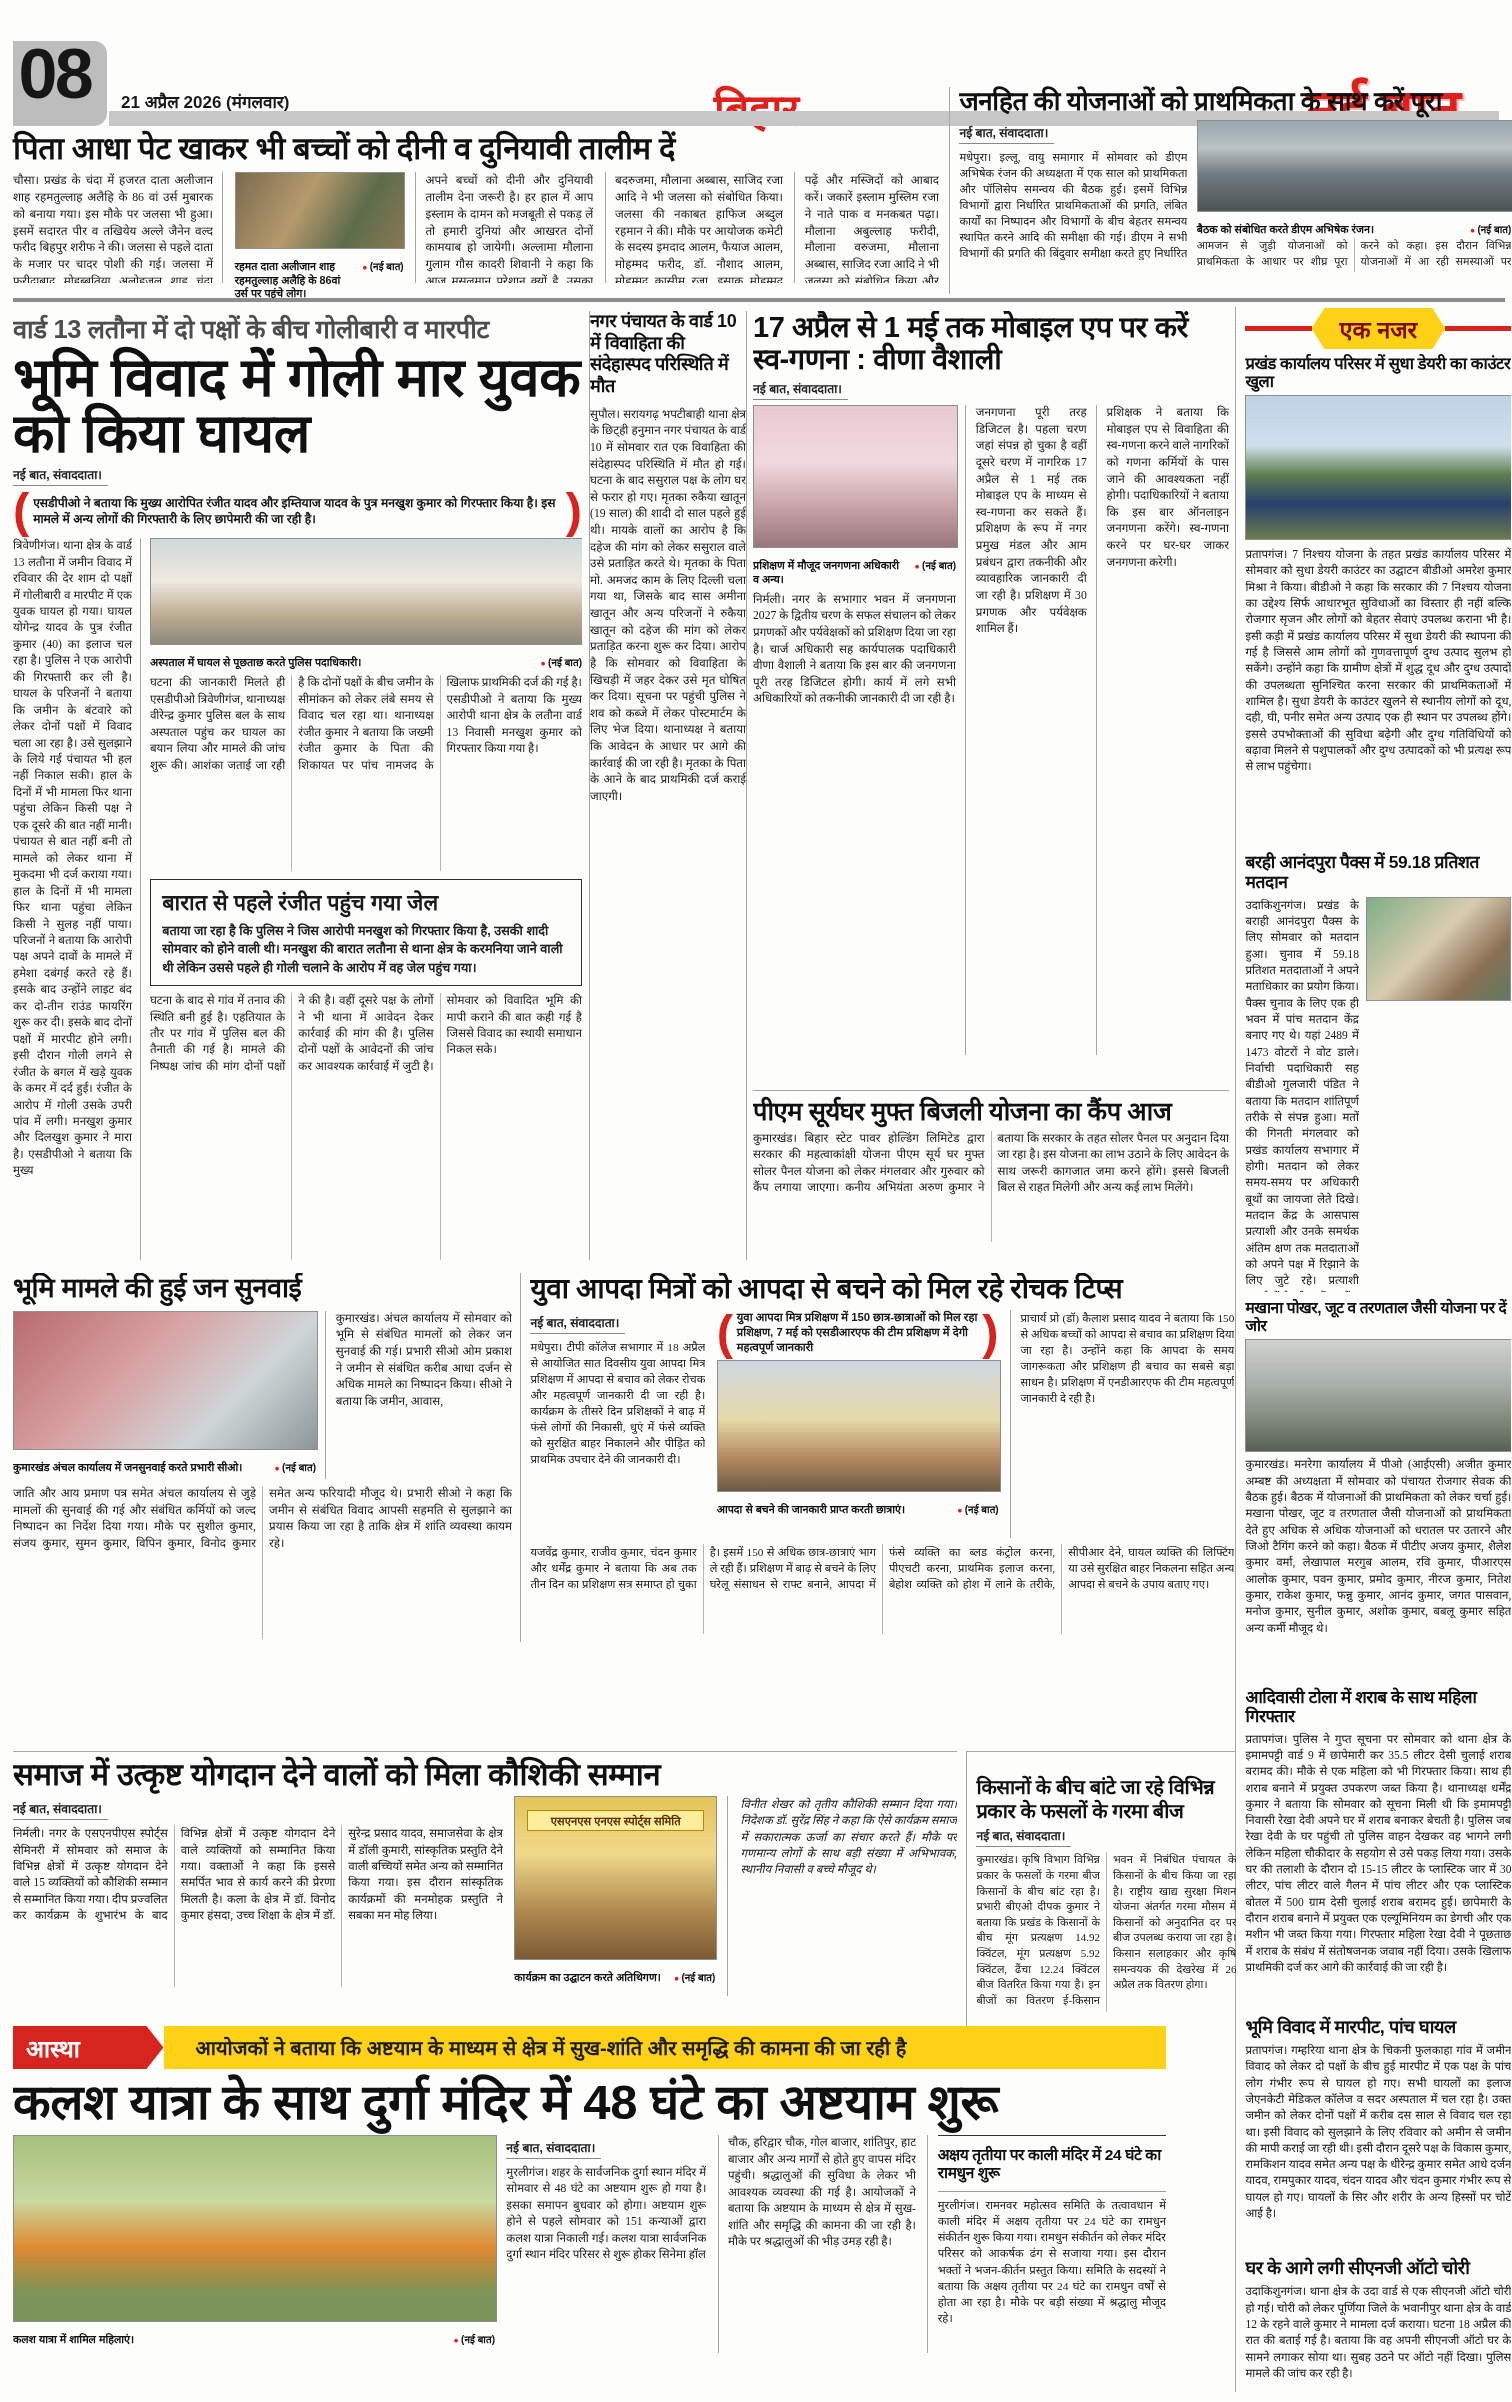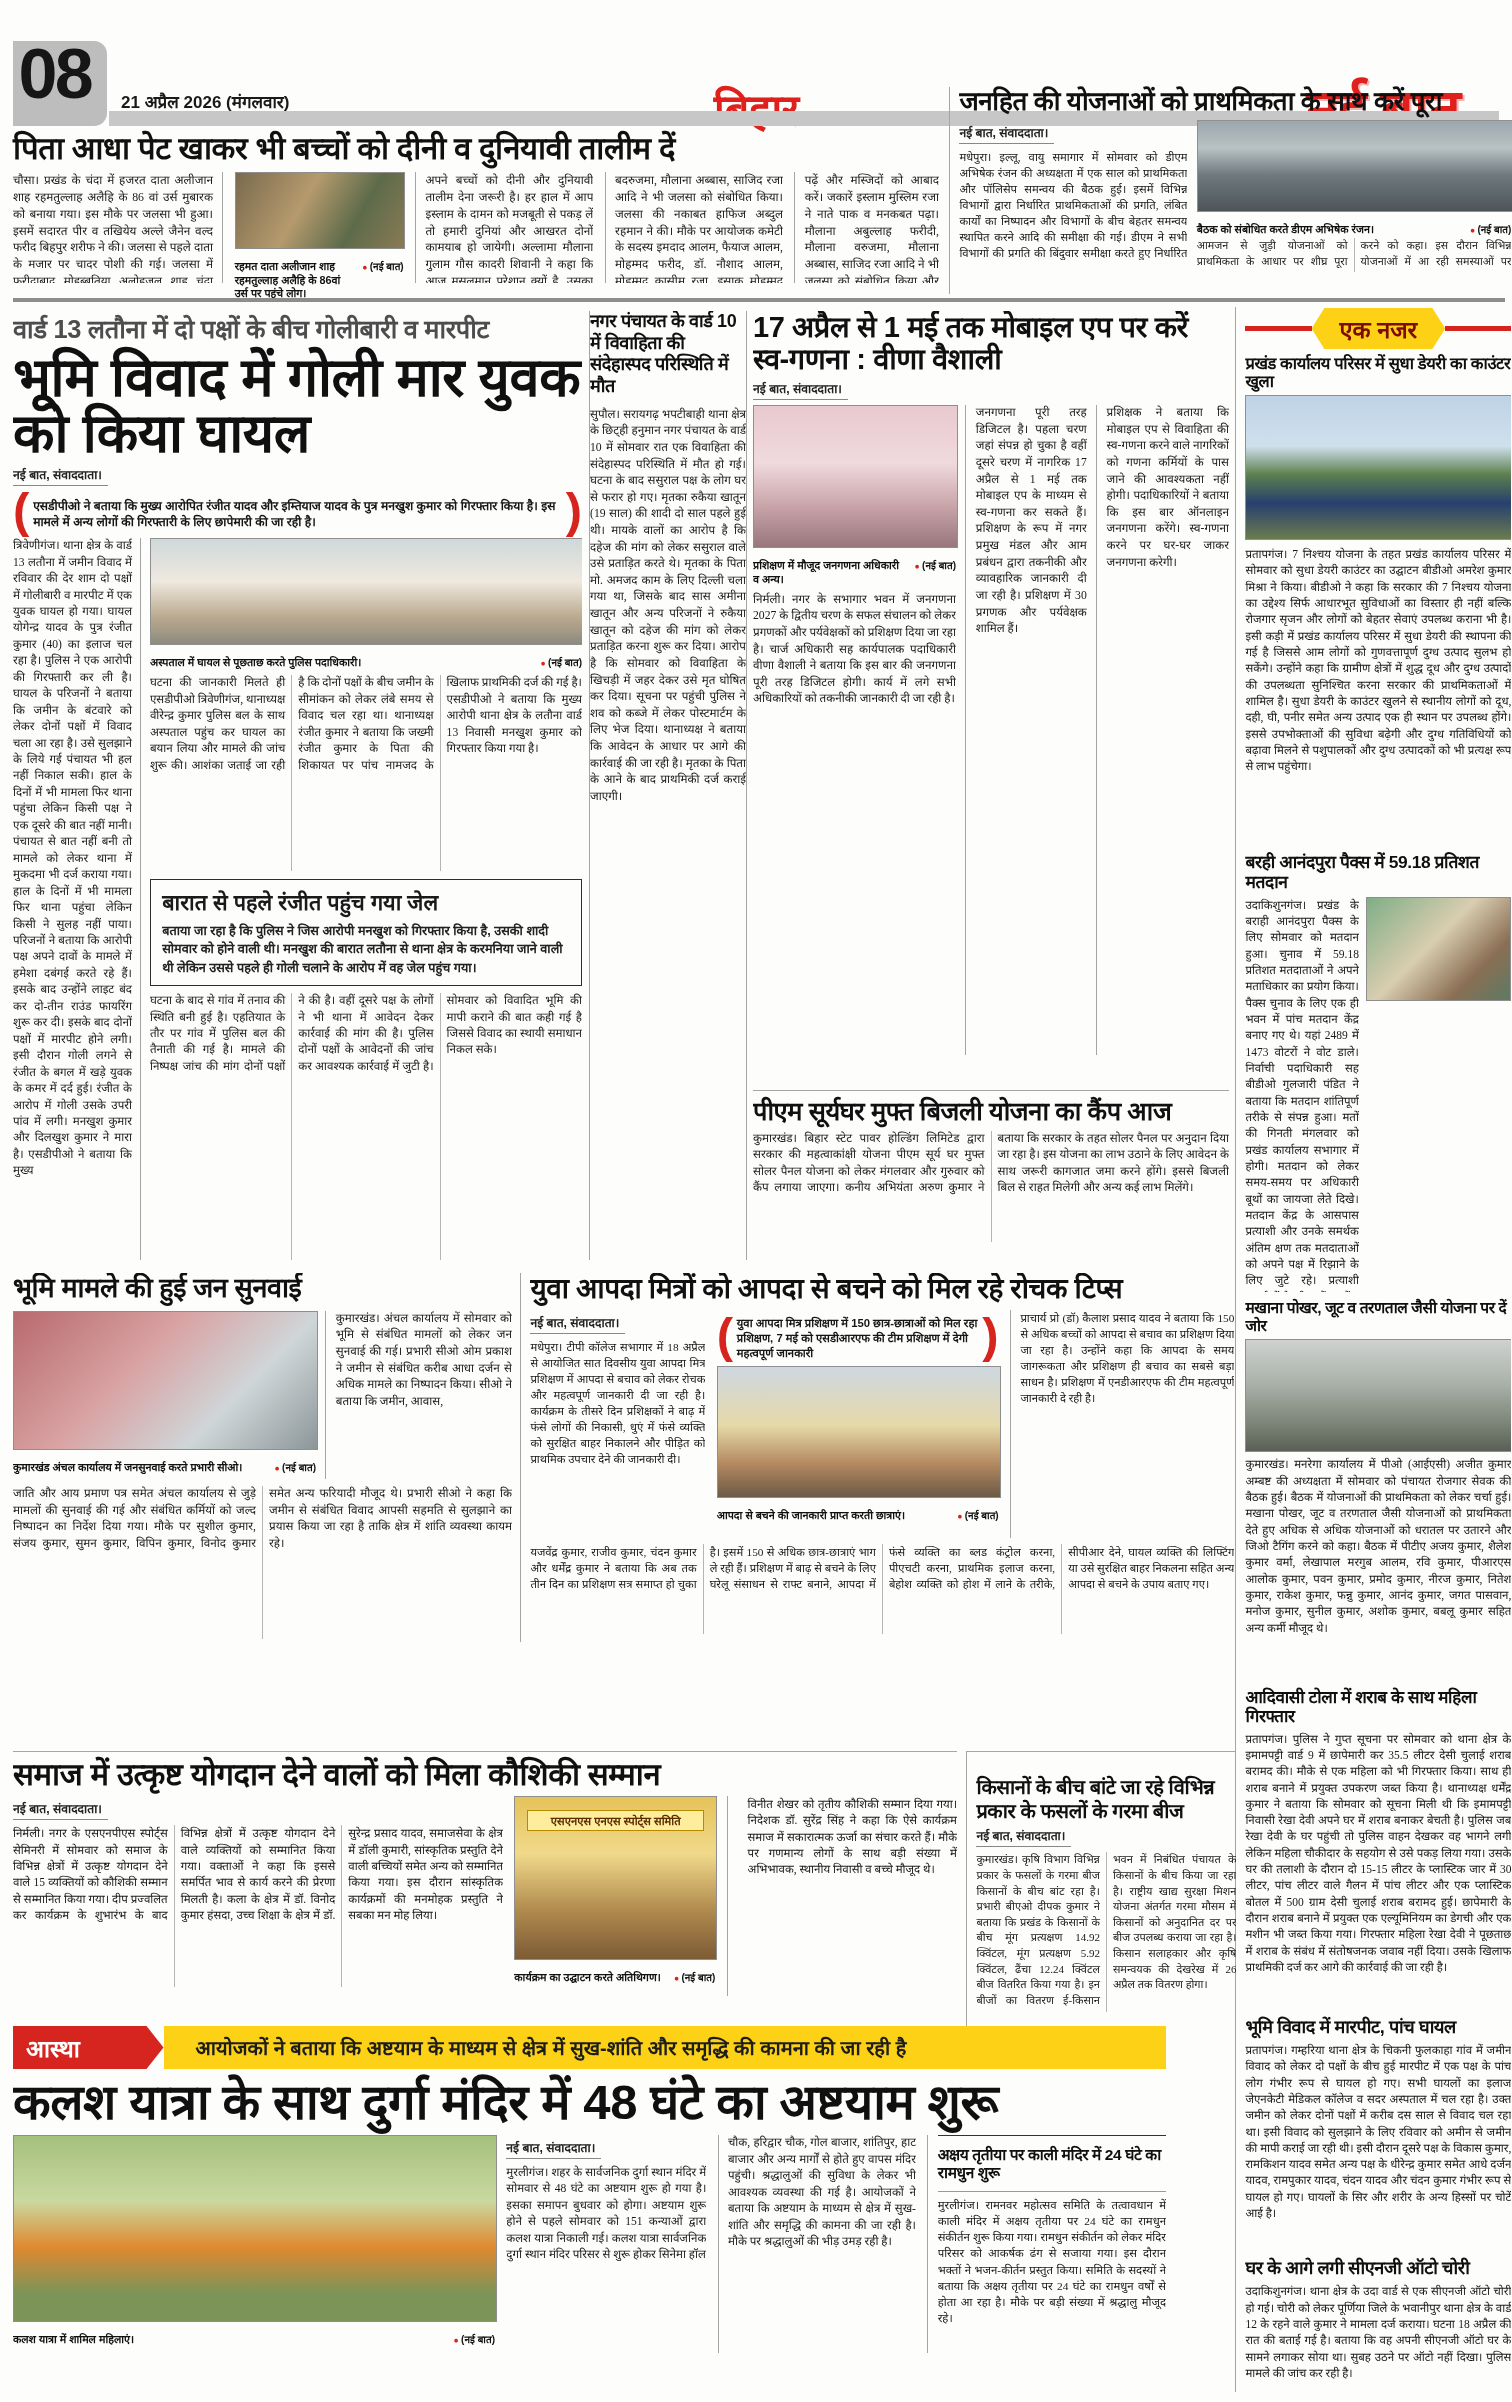--- a/index.html
+++ b/index.html
@@ -27,21 +27,21 @@
   .hdr-date { position:absolute; left:121px; top:90px; font-family:"Liberation Sans",sans-serif; font-weight:700; font-size:17px; }
   .hdr-section { position:absolute; left:0; right:0; top:79px; text-align:center; font-family:"Liberation Sans",sans-serif; font-weight:900; font-size:43px; color:#e0201d; letter-spacing:-0.9px; }
   .hdr-mast { position:absolute; right:52px; top:68px; font-family:"Liberation Sans",sans-serif; font-weight:900; font-size:58px; color:#e0201d; letter-spacing:-0.9px; text-shadow:1.9px 1.9px 0 #f5b5b5; }
   .hdr-bar { position:absolute; left:109px; right:13px; top:111px; height:15px; background:#c7c7c7; }
   .divider-main { position:absolute; left:13px; width:1492px; top:298px; height:3.8px; background:#8d8d8d; }
 
   
   .sf { display:flex; align-items:center; gap:3.8px; }
   .sf::before { content:"("; color:#d6251f; font-family:"Liberation Sans",sans-serif; font-weight:700; font-size:49px; line-height:0.8; }
   .sf::after  { content:")"; color:#d6251f; font-family:"Liberation Sans",sans-serif; font-weight:700; font-size:49px; line-height:0.8; }
-  .sf-txt { font-family:"Liberation Sans",sans-serif; font-weight:700; font-size:12.2px; line-height:1.35; color:#161616;margin-top:6px; }
+  .sf-txt { font-family:"Liberation Sans",sans-serif; font-weight:700; font-size:12.2px; line-height:1.35; color:#161616; }
 
   .jailbox { border:1.9px solid #2e2e2e; padding:7.5px 11.3px; }
   .jailbox h4 { margin:0 0 5.6px; font-family:"Liberation Sans",sans-serif; font-weight:800; font-size:21.7px; }
   .jailbox p { margin:0; font-family:"Liberation Sans",sans-serif; font-weight:700; font-size:12.7px; line-height:1.45; color:#222; }
 
   .eknajar { display:flex; align-items:center; height:43px; }
   .eknajar .line { flex:1; height:4.7px; background:#d6251f; }
   .eknajar .tag { background:#fcd116; color:#7e0b00; font-family:"Liberation Sans",sans-serif; font-weight:900; font-size:23.5px;
                   padding:4.7px 28px; clip-path:polygon(13px 0,calc(100% - 13px) 0,100% 50%,calc(100% - 13px) 100%,13px 100%,0 50%); }
 
@@ -248,21 +248,21 @@
       </div>
       <div style="width:201px;">
         <div class="photo ph-samman" style="width:100%; height:162px;">
           <div class="ph-banner">एसएनएस एनएस स्पोर्ट्स समिति</div>
         </div>
         <div class="cap">
             <span>कार्यक्रम का उद्घाटन करते अतिथिगण।</span>
             <span class="credit">(नई बात)</span>
           </div>
       </div>
-      <div class="body-txt vrL" style="flex:1; font-size:11.5px; padding-left:20px;">विनीत शेखर को तृतीय कौशिकी सम्मान दिया गया। निदेशक डॉ. सुरेंद्र सिंह ने कहा कि ऐसे कार्यक्रम समाज में सकारात्मक ऊर्जा का संचार करते हैं। मौके पर गणमान्य लोगों के साथ बड़ी संख्या में अभिभावक, स्थानीय निवासी व बच्चे मौजूद थे।</div>
+      <div class="body-txt vrL" style="flex:1; font-size:11.5px; padding-left:13px;font-style:italic;">विनीत शेखर को तृतीय कौशिकी सम्मान दिया गया। निदेशक डॉ. सुरेंद्र सिंह ने कहा कि ऐसे कार्यक्रम समाज में सकारात्मक ऊर्जा का संचार करते हैं। मौके पर गणमान्य लोगों के साथ बड़ी संख्या में अभिभावक, स्थानीय निवासी व बच्चे मौजूद थे।</div>
     </div>
   </div>
 
   <div class="abs vrL" style="left:966px; top:1751px; width:260px; height:262px; padding-left:9.4px; overflow:hidden; border-top:0.9px solid #a5a5a5; padding-top:23px;">
     <h2 class="hl" style="font-size:20px; line-height:1.2;">किसानों के बीच बांटे जा रहे विभिन्न प्रकार के फसलों के गरमा बीज</h2>
     <div class="byl">नई बात, संवाददाता।</div>
     <div class="body-txt cols2" style="font-size:11px; height:160px;">कुमारखंड। कृषि विभाग विभिन्न प्रकार के फसलों के गरमा बीज किसानों के बीच बांट रहा है। प्रभारी बीएओ दीपक कुमार ने बताया कि प्रखंड के किसानों के बीच मूंग प्रत्यक्षण 14.92 क्विंटल, मूंग प्रत्यक्षण 5.92 क्विंटल, ढैंचा 12.24 क्विंटल बीज वितरित किया गया है। इन बीजों का वितरण ई-किसान भवन में निबंधित पंचायत के किसानों के बीच किया जा रहा है। राष्ट्रीय खाद्य सुरक्षा मिशन योजना अंतर्गत गरमा मौसम में किसानों को अनुदानित दर पर बीज उपलब्ध कराया जा रहा है। किसान सलाहकार और कृषि समन्वयक की देखरेख में 26 अप्रैल तक वितरण होगा।</div>
   </div>
 
   <div class="abs" style="left:13px; top:2026px; width:1153px; height:365px; overflow:hidden;">

